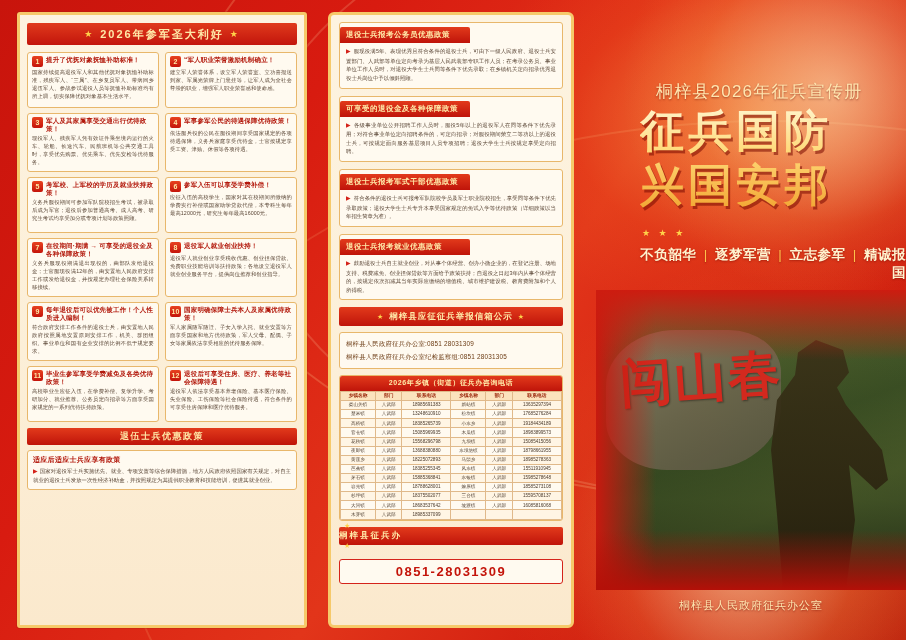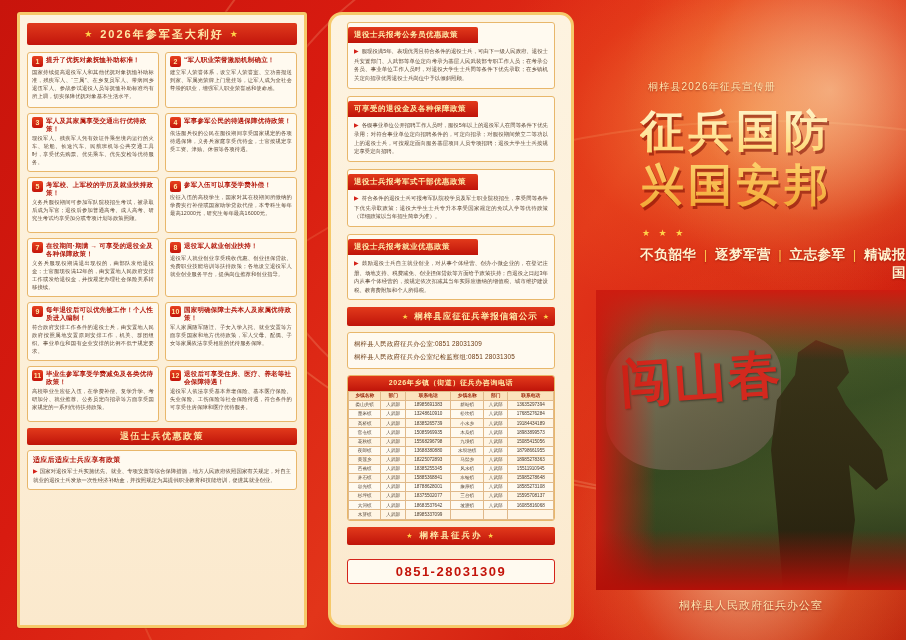--- a/index.html
+++ b/index.html
@@ -117,22 +117,22 @@
   }
   .bn-body { font-size: 5.4px; line-height: 1.55; color: #5a4636; text-align: justify; }
   .arrow-red { color: #d4231a; font-size: 6px; margin-right: 2px; }
 
   
   .mid-panel {
     position: absolute; left: 328px; top: 12px;
     width: 246px; height: 616px;
     background: linear-gradient(180deg, #fdf3e0 0%, #fcefd8 60%, #fbe9cd 100%);
     border: 3px solid #f6c96a;
-    border-radius: 14px;
-    padding: 7px 16px;
+    border-radius: 6px;
+    padding: 7px 8px;
   }
   .sec {
     border: 1px solid #e8b76b;
     border-radius: 3px;
     background: #fffaf0;
     margin-bottom: 7px;
     padding: 0 0 5px 0;
     position: relative;
   }
   .sec-head {
@@ -149,21 +149,21 @@
     padding: 4px 6px 0 6px; text-align: justify;
   }
   .sec-body .tri { color: #d4231a; font-size: 6px; margin-right: 3px; }
 
   .pub-banner {
     margin: 2px 0 6px 0;
     height: 19px;
     background: linear-gradient(180deg,#e23a1b,#bf140a);
     border-radius: 2px;
     color: #ffe9a8; font-size: 8.5px; font-weight: bold; letter-spacing: 1px;
-    display: flex; align-items: center; justify-content: flex-end;
+    display: flex; align-items: center; justify-content: center;
   }
   .pub-banner .star { color: #ffd24a; font-size: 7px; margin: 0 5px; }
   .contact-box {
     border: 1px solid #e8b76b; background: #fffaf0; border-radius: 3px;
     padding: 5px 6px; margin-bottom: 6px;
   }
   .contact-line { font-size: 6.4px; color: #6b3a12; line-height: 1.9; letter-spacing: .2px; }
 
   
   .tbl-wrap { border: 1px solid #e8b76b; border-radius: 3px; overflow: hidden; background:#fff; }
@@ -185,43 +185,43 @@
   thead th {
     background: #fbe3bd; color: #9c2a0e; font-weight: bold; font-size: 4.8px;
   }
   tbody tr:nth-child(even) td { background: #fffaf0; }
   tbody tr:nth-child(odd) td { background: #fff5e4; }
 
   .zbb {
     margin-top: 6px; height: 18px;
     background: linear-gradient(180deg,#e23a1b,#bf140a);
     border-radius: 2px; color: #ffe9a8; font-size: 8.5px; font-weight: bold;
-    letter-spacing: 2px; display: flex; align-items: center; justify-content: center;
+    letter-spacing: 2px; display: flex; justify-content: center; flex-direction: column;
   }
   .zbb .star { color: #ffd24a; font-size: 7px; margin: 0 5px; }
   .phone-box {
     margin-top: 14px;
     border: 1.5px solid #d4231a;
     border-radius: 3px;
     background: #fffaf0;
     text-align: center;
     padding: 4px 0;
     color: #c4140a;
     font-size: 13px;
     font-weight: bold;
     letter-spacing: 1.5px;
   }
 
   
   .right {
     position: absolute; left: 596px; top: 0; width: 310px; height: 640px;
   }
   .r-sub {
-    position: absolute; left: 52px; top: 80px;
-    color: #ffe6b0; font-size: 10px; letter-spacing: 1.2px;
+    position: absolute; left: 60px; top: 80px;
+    color: #ffe6b0; font-size: 17px; letter-spacing: 1.2px;
     text-shadow: 0 1px 2px rgba(100,10,0,.5);
   }
   .r-title {
     position: absolute; left: 44px; top: 104px;
     color: #ffe08a;
     font-size: 44px; font-weight: bold; letter-spacing: 4px;
     line-height: 1.22;
     background: linear-gradient(180deg,#fff6d0 0%,#ffd978 45%,#f2a531 100%);
     -webkit-background-clip: text; background-clip: text;
     -webkit-text-fill-color: transparent;

